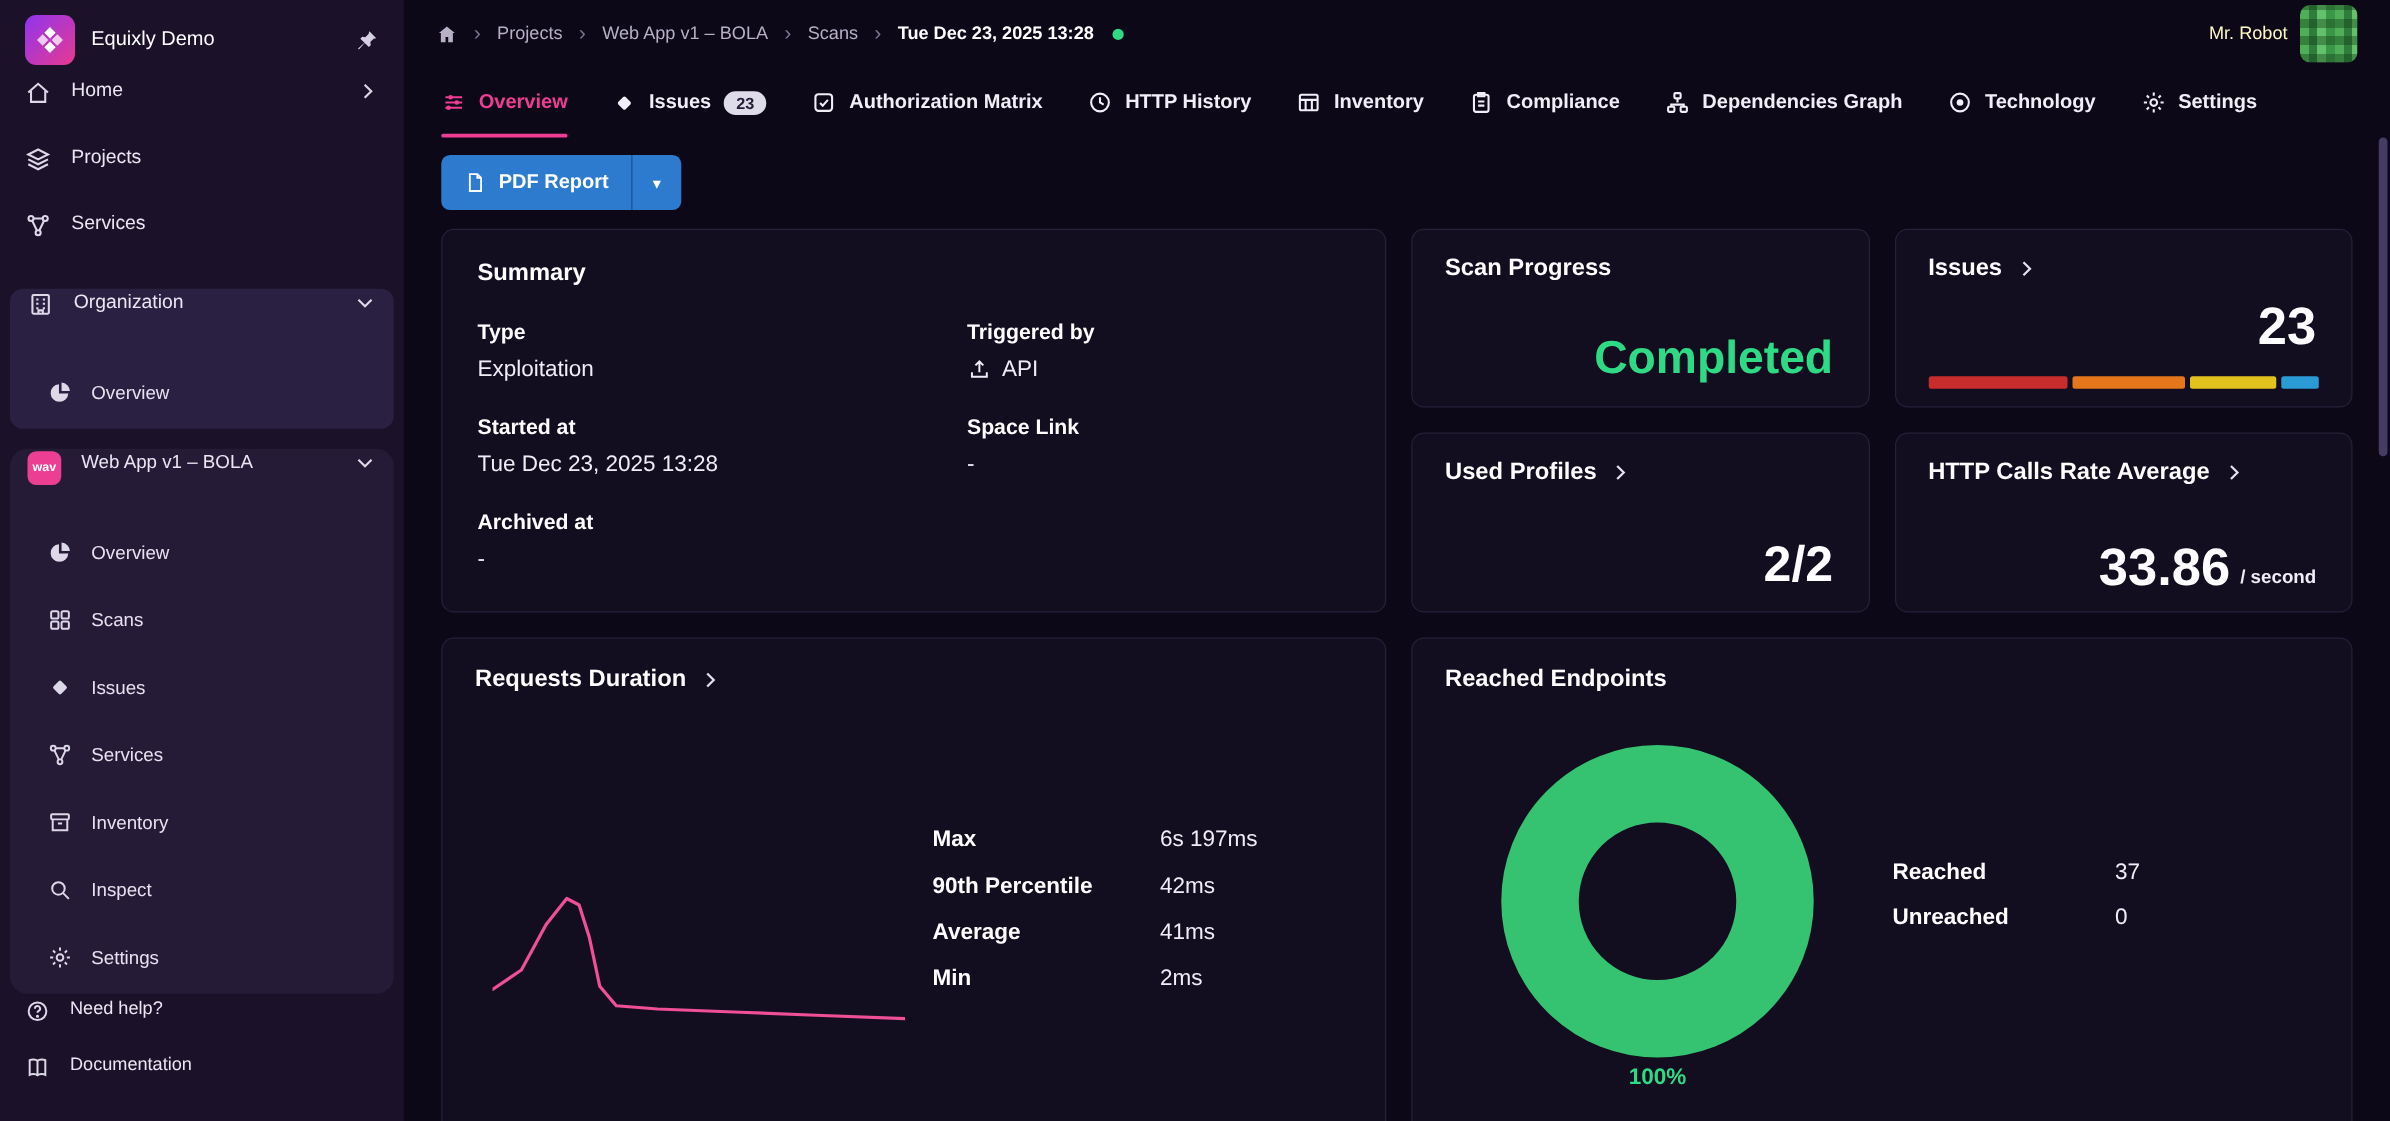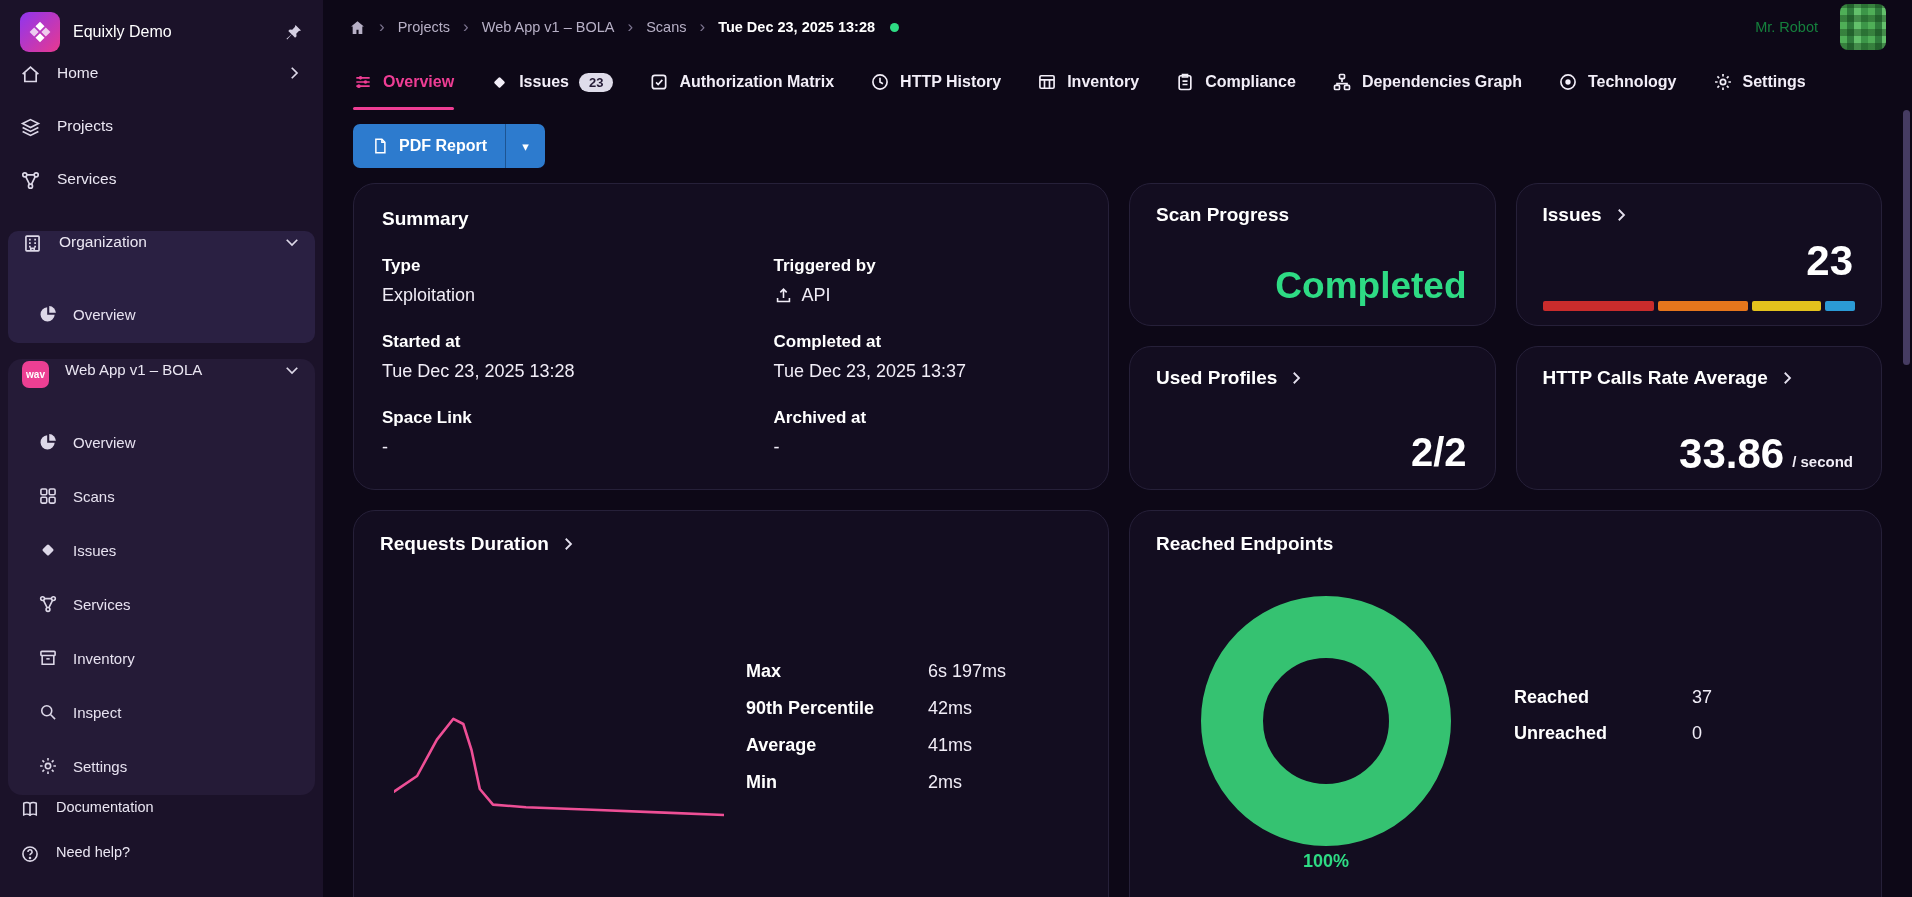--- a/index.html
+++ b/index.html
@@ -27,21 +27,21 @@
   .sb-footer .nav-item{height:45px;font-size:14.5px}
 
   
   .main{flex:1;display:flex;flex-direction:column;min-width:0}
   .topbar{height:54px;display:flex;align-items:center;padding:0 26px}
   .crumbs{display:flex;align-items:center;gap:13px;font-size:14.5px;color:#b7b0c6;flex:1}
   .crumb{cursor:pointer}
   .crumb.current{color:#fff;font-weight:700;cursor:default}
   .sep{color:#7d7591;font-size:17px}
   .green-dot{width:9px;height:9px;border-radius:50%;background:#2edb84;margin-left:2px}
-  .user-name{font-size:14.5px;margin-right:22px;color:#15803d}
+  .user-name{font-size:14.5px;margin-right:10px;color:#fef9c3}
   .avatar{width:46px;height:46px;border-radius:8px;overflow:hidden;cursor:pointer;flex:none;
     background:
       repeating-linear-gradient(0deg, rgba(15,55,20,.38) 0 7px, transparent 7px 14px),
       repeating-linear-gradient(90deg,#4fae57 0 7px,#2f7c3c 7px 14px,#63c06b 14px 21px,#3c9648 21px 28px);}
 
   
   .tabs{display:flex;align-items:center;gap:36px;padding:0 30px;height:56px}
   .tab{display:flex;align-items:center;gap:10px;font-size:16px;font-weight:700;color:#f2eef8;height:100%;position:relative;cursor:pointer;white-space:nowrap}
   .tab .ic{color:inherit}
   .tab.active{color:#ee3d94}
@@ -49,21 +49,21 @@
   .badge{background:#dfdcea;color:#241a35;font-size:13px;font-weight:700;border-radius:12px;padding:3px 10px;line-height:1}
 
   
   .content{flex:1;padding:14px 30px 0;overflow:hidden}
   .toolbar{display:flex;justify-content:flex-start;margin-bottom:15px}
   .btn-pdf{display:flex;align-items:stretch;background:#2d7bce;border:none;border-radius:7px;color:#fff;height:44px;cursor:pointer;font-family:inherit;overflow:hidden;padding:0}
   .btn-main{display:flex;align-items:center;gap:10px;padding:0 18px;font-size:16px;font-weight:700;color:#fff}
   .btn-caret{width:40px;display:flex;align-items:center;justify-content:center;border-left:1px solid rgba(12,38,74,.45);font-size:13px;color:#fff;cursor:pointer}
 
   .grid{display:grid;grid-template-columns:756px 1fr;gap:20px}
-  .card{background:#130d20;border:1px solid #262039;border-radius:22px;position:relative}
+  .card{background:#130d20;border:1px solid #262039;border-radius:10px;position:relative}
   .card-title{font-size:19px;font-weight:700;color:#fff}
   .title-row{display:flex;align-items:center;gap:10px}
   .title-chev{color:#e4e0ee;cursor:pointer}
 
   .card-summary{height:307px;padding:24px 28px}
   .summary-fields{display:grid;grid-template-columns:1.18fr 1fr;column-gap:30px}
   .field{margin-top:26px}
   .field-label{font-size:17px;font-weight:700;color:#fff}
   .field-value{font-size:18px;margin-top:9px;color:#f1edf7;display:flex;align-items:center;gap:9px}
 
@@ -260,35 +260,35 @@
             </svg>
           </span>
         <span>Settings</span>
       </div>
     </div>
 
     <div class="sb-footer">
       <div class="nav-item">
         <span class="ic">
             <svg viewBox="0 0 24 24" width="20" height="20" fill="none" stroke="currentColor" stroke-width="1.9">
-              <path d="M12 5.5C10.2 4 6.5 4 4.5 5v14c2-1 5.7-1 7.5.5 1.8-1.5 5.5-1.5 7.5-.5V5c-2-1-5.7-1-7.5.5z"></path>
-              <path d="M12 5.5V20"></path>
-            </svg>
-          </span>
-        <span class="grow">Documentation</span>
-      </div>
-      <div class="nav-item">
-        <span class="ic">
-            <svg viewBox="0 0 24 24" width="20" height="20" fill="none" stroke="currentColor" stroke-width="1.9">
               <circle cx="12" cy="12" r="8.5"></circle>
               <path d="M9.5 9.5a2.5 2.5 0 1 1 3.6 2.2c-.8.4-1.1.9-1.1 1.8"></path>
               <circle cx="12" cy="16.8" r="0.6" fill="currentColor"></circle>
             </svg>
           </span>
         <span class="grow">Need help?</span>
+      </div>
+      <div class="nav-item">
+        <span class="ic">
+            <svg viewBox="0 0 24 24" width="20" height="20" fill="none" stroke="currentColor" stroke-width="1.9">
+              <path d="M12 5.5C10.2 4 6.5 4 4.5 5v14c2-1 5.7-1 7.5.5 1.8-1.5 5.5-1.5 7.5-.5V5c-2-1-5.7-1-7.5.5z"></path>
+              <path d="M12 5.5V20"></path>
+            </svg>
+          </span>
+        <span class="grow">Documentation</span>
       </div>
     </div>
   </aside>
 
   <div class="main">
 
     <header class="topbar">
       <div class="crumbs">
         <span class="ic crumb" style="color:#b7b0c6">
             <svg viewBox="0 0 24 24" width="17" height="17" fill="currentColor">
@@ -437,26 +437,20 @@
                       <path d="M4.5 15v4.5h15V15"></path>
                     </svg>
                   </span>
                 <span>API</span>
               </div>
             </div>
             <div class="field">
               <div class="field-label">Started at</div>
               <div class="field-value">
                   <span>Tue Dec 23, 2025 13:28</span>
-                </div>
-            </div>
-            <div class="field">
-              <div class="field-label">Completed at</div>
-              <div class="field-value">
-                  <span>Tue Dec 23, 2025 13:37</span>
                 </div>
             </div>
             <div class="field">
               <div class="field-label">Space Link</div>
               <div class="field-value">
                   <span>-</span>
                 </div>
             </div>
             <div class="field">
               <div class="field-label">Archived at</div>

